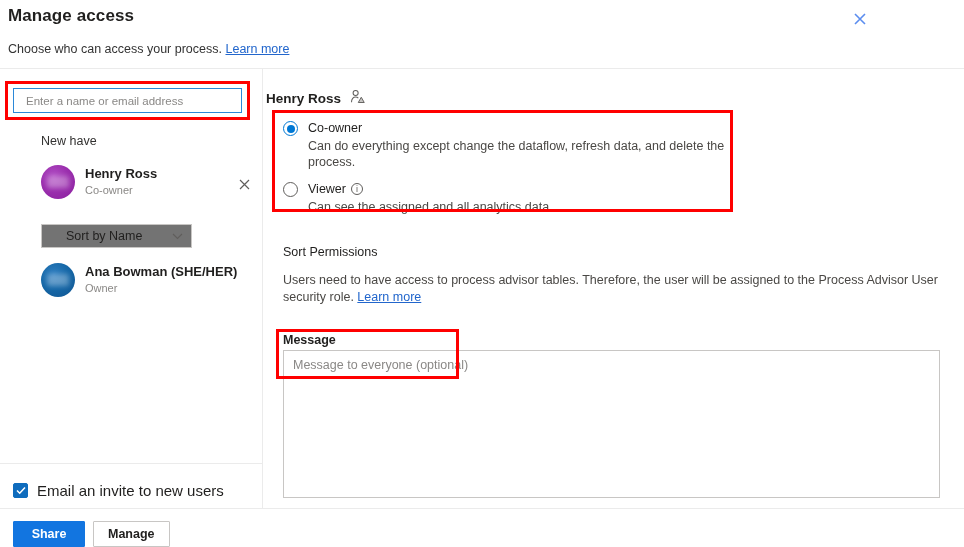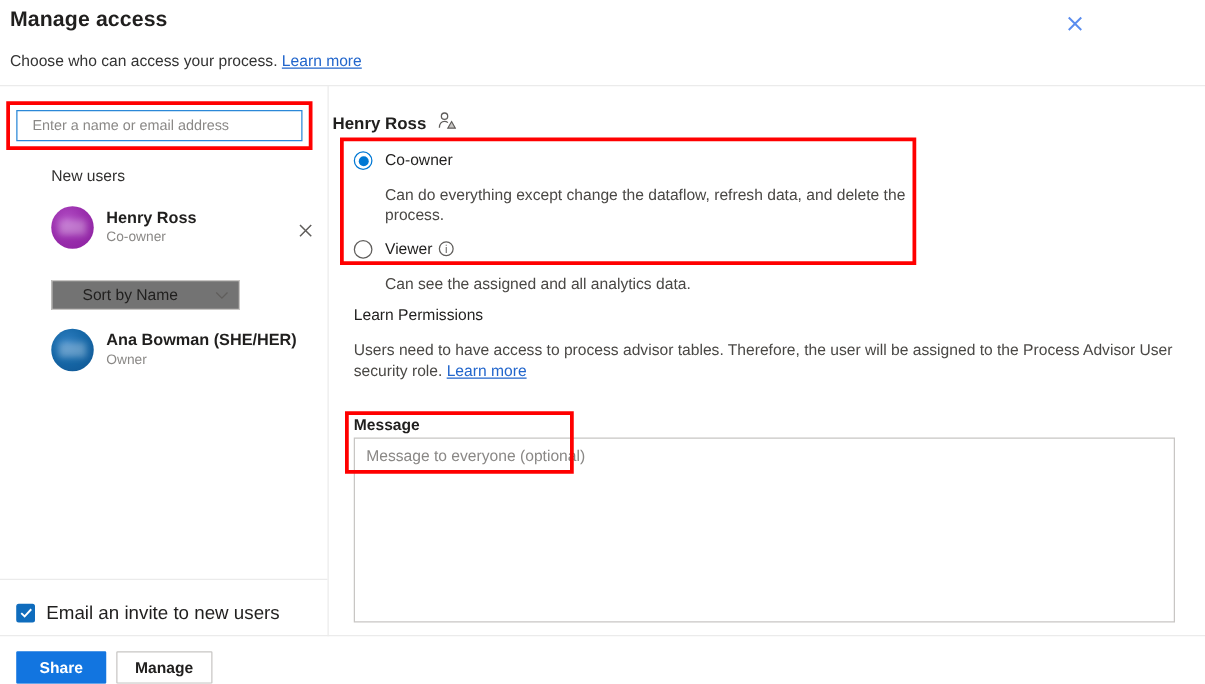--- a/index.html
+++ b/index.html
@@ -169,21 +169,21 @@
     content: ""; position: absolute;
     left: 2.5px; top: 2.5px; width: 8px; height: 8px;
     border-radius: 50%; background: #0078d4;
   }
   .radio-label {
     margin-left: 25px; font-size: 12.5px; color: #201f1e;
     display: flex; align-items: center; gap: 5px;
     line-height: 16px;
   }
   .radio-desc {
-    margin-left: 25px; margin-top: 12px;
+    margin-left: 25px; margin-top: 2px;
     font-size: 12.5px; color: #4a4845; line-height: 16px;
   }
   .info-i {
     display: inline-flex; align-items: center; justify-content: center;
     width: 12px; height: 12px; border-radius: 50%;
     border: 1px solid #605e5c; color: #605e5c;
     font-size: 9px; line-height: 1; font-style: normal;
   }
 
   .dp-title {
@@ -226,21 +226,21 @@
     </svg>
   </button>
 
   <div class="hr-top"></div>
   <div class="v-divider"></div>
   <div class="hr-left-bottom"></div>
   <div class="hr-bottom"></div>
 
   <input class="people-input" type="text" placeholder="Enter a name or email address" style="">
 
-  <div class="new-users-label">New users</div>
+  <div class="new-users-label">New have</div>
 
   <div class="user-row" style="top:165px;">
     <div class="avatar avatar-purple">
         <div class="blur"></div>
       </div>
     <div class="user-name">Henry Ross</div>
     <div class="user-role">Co-owner</div>
   </div>
   <div class="remove-x">
     <svg width="11" height="11" viewBox="0 0 11 11">
@@ -299,21 +299,21 @@
     <div class="radio-item">
       <span class="radio-mark"></span>
       <div class="radio-label">
         <span>Viewer</span>
         <i class="info-i">i</i>
       </div>
       <div class="radio-desc">Can see the assigned and all analytics data.</div>
     </div>
   </div>
 
-  <div class="dp-title">Learn Permissions</div>
+  <div class="dp-title">Sort Permissions</div>
   <div class="dp-text">
     <span>Users need to have access to process advisor tables. Therefore, the user will be assigned to the Process Advisor User security role.</span>
     <a href="#">Learn more</a>
   </div>
 
   <div class="msg-title">Message</div>
   <textarea class="msg-area" placeholder="Message to everyone (optional)" style=""></textarea>
 
   <div class="ann-box" id="ann-input"></div>
   <div class="ann-box" id="ann-roles"></div>

